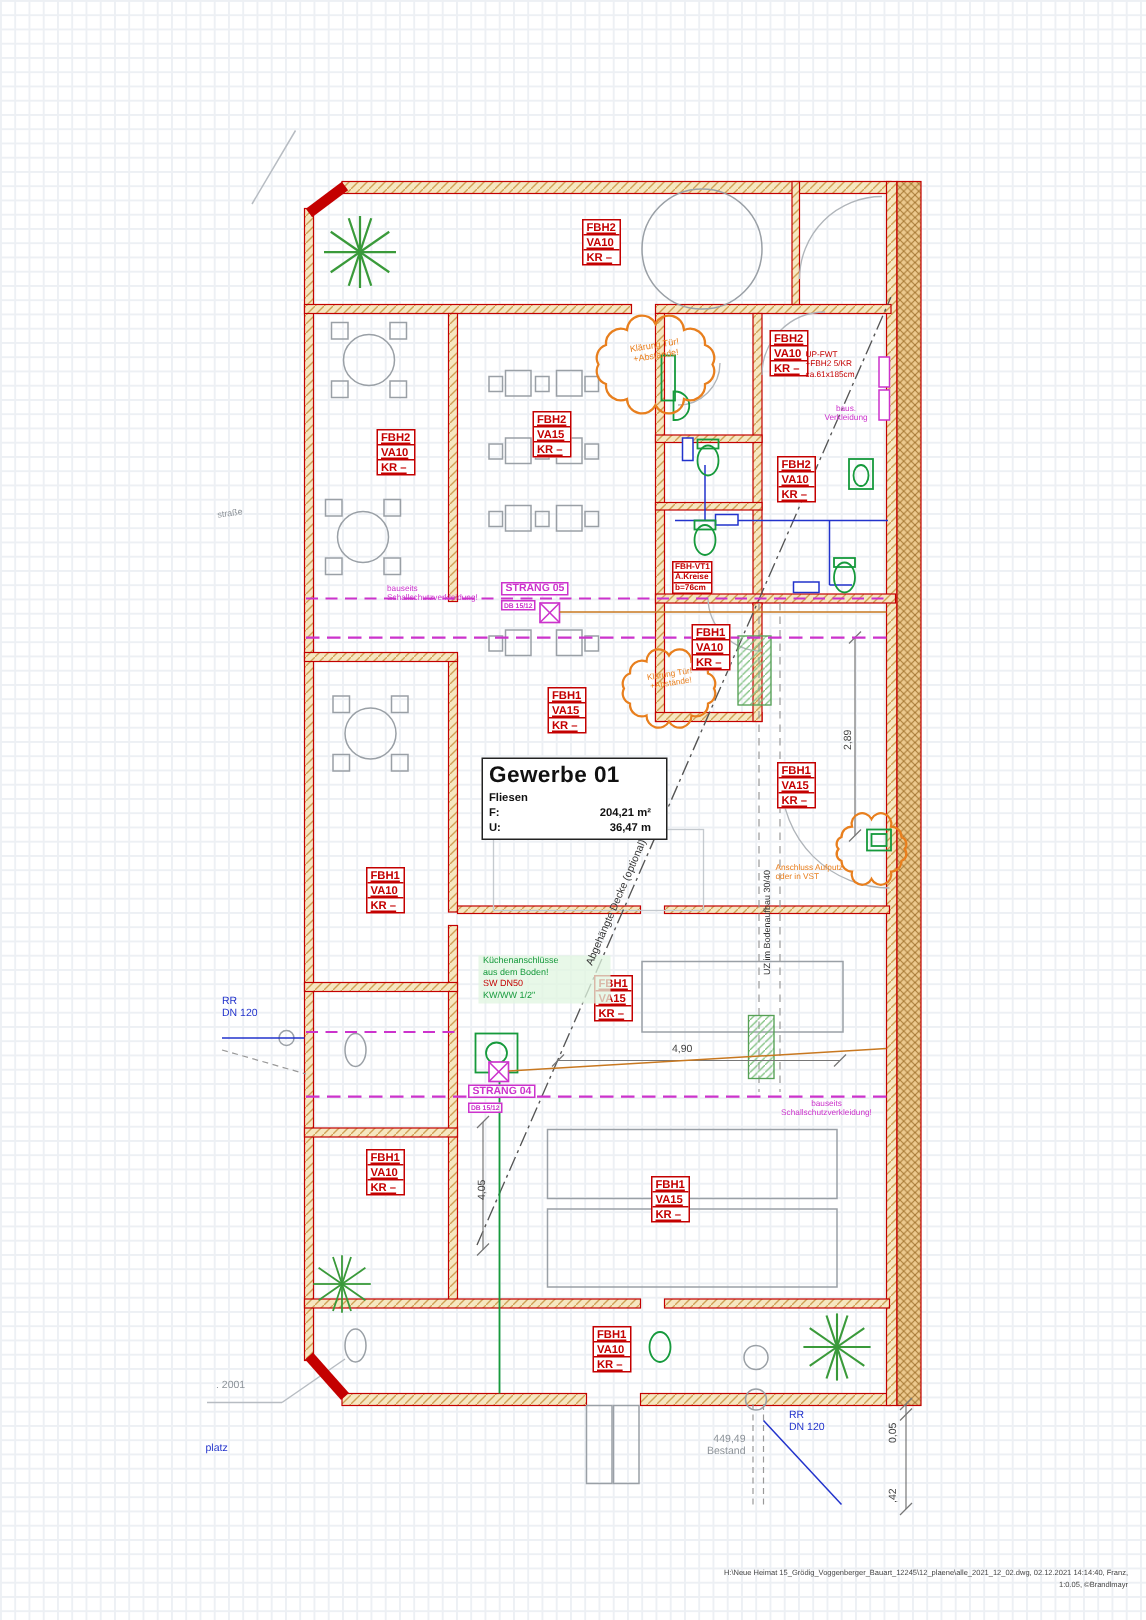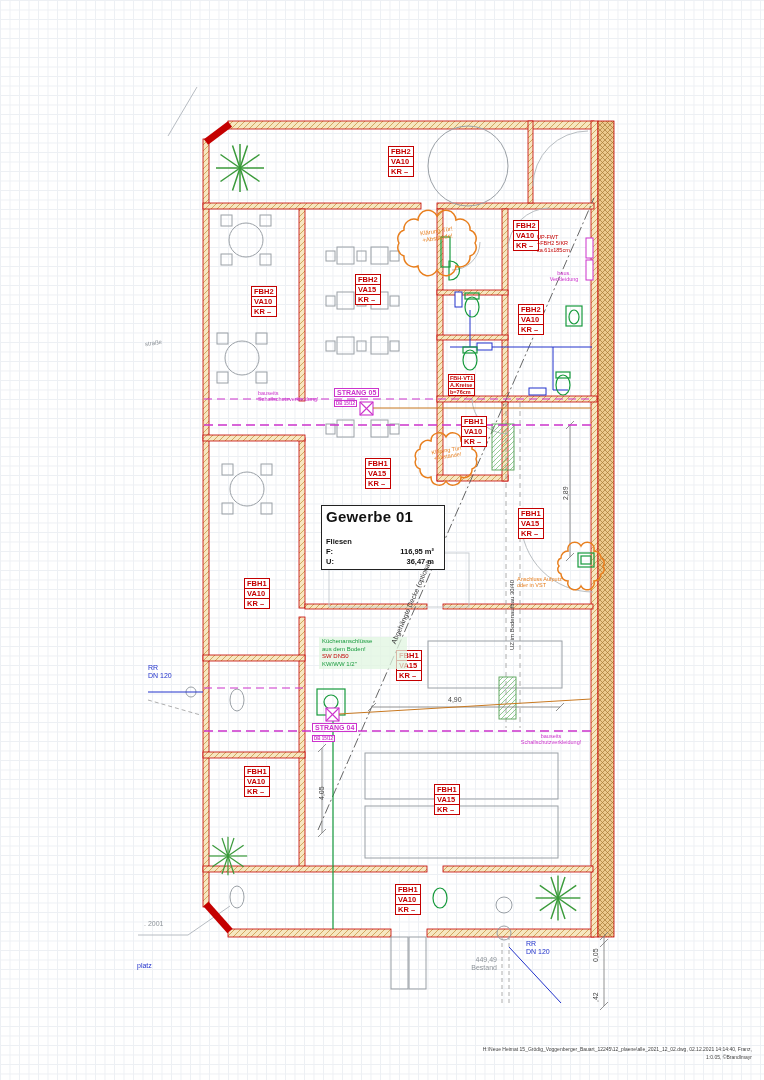--- a/index.html
+++ b/index.html
@@ -3,29 +3,29 @@
 <meta charset="utf-8">
 <style>
   html,body{margin:0;padding:0;background:#fff;}
   .page{position:relative;width:764px;height:1080px;background:#fff;overflow:hidden;
     font-family:"Liberation Sans",sans-serif;
     background-image:linear-gradient(#edf0f4 1px, transparent 1px),linear-gradient(90deg,#edf0f4 1px, transparent 1px);
     background-size:9.5px 9.5px;}
   svg{position:absolute;left:0;top:0;}
   .lbl{position:absolute;line-height:1.18;white-space:nowrap;}
   .fbh{position:absolute;border:1px solid #c40000;background:#fff;color:#c40000;
-       font-size:7.5px;font-weight:bold;text-align:left;}
+       font-size:7.5px;font-weight:bold;text-align:left;text-decoration:underline;}
   .fbh > div{padding:0 2px;border-bottom:1px solid #c40000;}
   .fbh > div:last-child{border-bottom:none;}
   .vt{position:absolute;border:1px solid #c40000;background:#fff;color:#c40000;font-size:5.5px;font-weight:bold;}
   .vt > div{padding:0 1px;border-bottom:1px solid #c40000;}
   .vt > div:last-child{border-bottom:none;}
   .gewerbe{position:absolute;left:321px;top:505px;width:114px;border:1px solid #222;background:#fff;color:#111;padding:2px 4px 3px 4px;}
   .gewerbe .title{font-size:15px;font-weight:bold;letter-spacing:0.3px;}
-  .gewerbe .finish{font-size:7.5px;font-weight:bold;margin-top:12px;}
+  .gewerbe .finish{font-size:7.5px;font-weight:bold;margin-top:2px;}
   .gewerbe .row{display:flex;font-size:7.5px;font-weight:bold;margin-top:1px;}
   .gewerbe .row .v{flex:1;text-align:right;padding-right:6px;}
   .magenta{color:#cc33cc;}
   .orange{color:#e87f1e;}
   .green{color:#169a3c;}
   .red{color:#c40000;}
   .blue{color:#2233cc;}
   .gray{color:#8d9399;}
   .dim{color:#444;font-size:7px;}
   .rot90{transform:rotate(-90deg);transform-origin:0 0;}
@@ -261,21 +261,21 @@
     <path d="M446,437 A8,8 0 0 1 461,441 A8,8 0 0 1 472,449 A7,7 0 0 1 476,459 A7,7 0 0 1 472,469 A8,8 0 0 1 461,477 A8,8 0 0 1 446,481 A8,8 0 0 1 431,477 A8,8 0 0 1 420,469 A7,7 0 0 1 416,459 A7,7 0 0 1 420,449 A8,8 0 0 1 431,441 A8,8 0 0 1 446,437 Z"></path>
     <path d="M581,546 A7,7 0 0 1 594,551 A7,7 0 0 1 601,558 A5,5 0 0 1 603,566 A5,5 0 0 1 601,574 A7,7 0 0 1 594,581 A7,7 0 0 1 581,586 A7,7 0 0 1 568,581 A7,7 0 0 1 561,574 A5,5 0 0 1 559,566 A5,5 0 0 1 561,558 A7,7 0 0 1 568,551 A7,7 0 0 1 581,546 Z"></path>
   </g>
 </svg>
 
 <div class="gewerbe">
   <div class="title">Gewerbe 01</div>
   <div class="finish">Fliesen</div>
   <div class="row">
         <span>F:</span>
-        <span class="v">116,95 m²</span>
+        <span class="v">204,21 m²</span>
       </div>
   <div class="row">
         <span>U:</span>
         <span class="v">36,47 m</span>
       </div>
 </div>
 
 <div class="fbh" style="left:388px;top:146px">
       <div>FBH2</div>
       <div>VA10</div>

